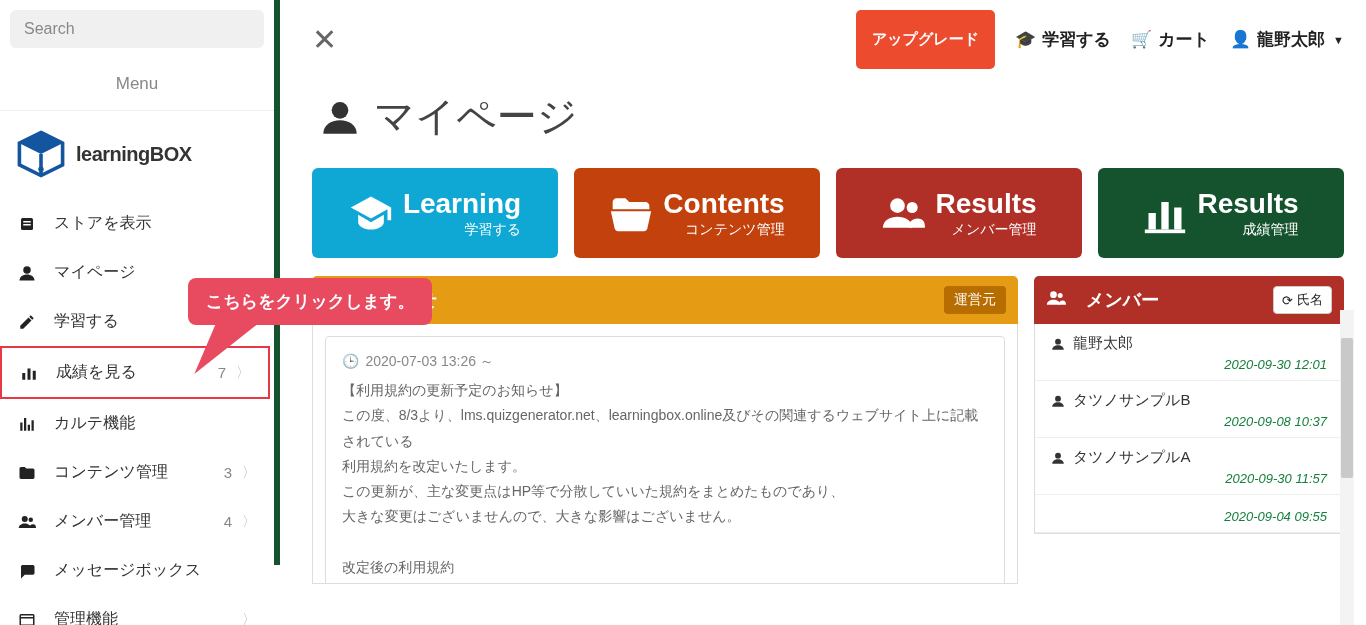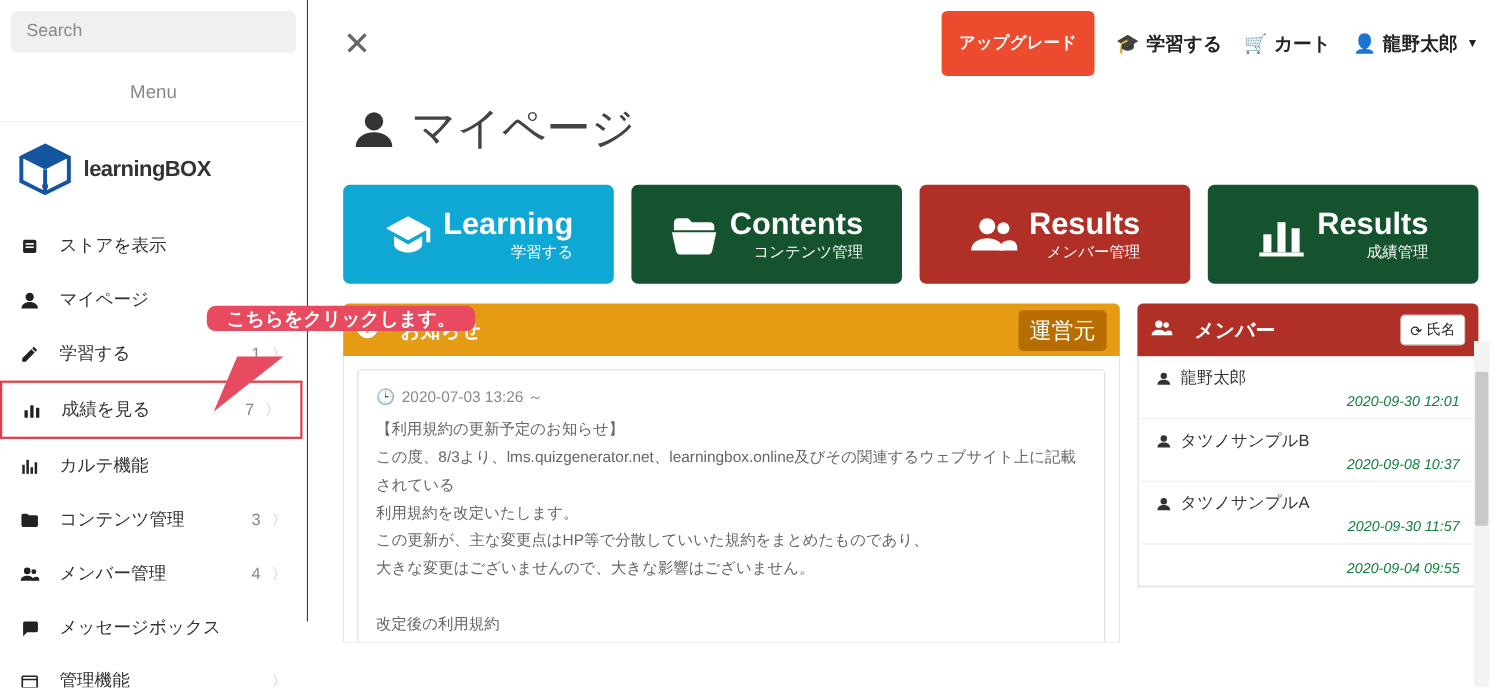--- a/index.html
+++ b/index.html
@@ -1,19 +1,19 @@
 <!DOCTYPE html>
 <html><head>
 <meta charset="utf-8">
 <style>
 * { margin: 0; padding: 0; box-sizing: border-box; }
 body { font-family: "Hiragino Kaku Gothic Pro", "Meiryo", sans-serif; background: #fff; color: #333; overflow: hidden; width: 1366px; height: 625px; position: relative; }
 
 
-.sidebar { position: absolute; left: 0; top: 0; width: 280px; height: 565px; background: #fff; border-right: 1px solid #14532d; }
+.sidebar { position: absolute; left: 0; top: 0; width: 280px; height: 565px; background: #fff; border-right: 6px solid #14532d; }
 .search-box { margin: 10px; padding: 10px 14px; background: #f0f0f0; border-radius: 6px; color: #888; font-size: 16px; }
 .menu-label { text-align: center; padding: 16px 0; color: #888; font-size: 17px; border-bottom: 1px solid #eee; }
 .logo-row { display: flex; align-items: center; padding: 16px 14px 18px 14px; gap: 8px; }
 .logo-mark { width: 54px; height: 54px; }
 .logo-text { font-size: 20px; font-weight: 700; letter-spacing: -0.5px; }
 .logo-text .box { font-weight: 800; }
 .nav-item { display: flex; align-items: center; padding: 14px 18px; font-size: 16px; color: #333; cursor: pointer; }
 .nav-icon { width: 22px; text-align: center; margin-right: 14px; color: #222; }
 .nav-label { flex: 1; }
 .nav-count { color: #888; font-size: 15px; margin-right: 10px; }
@@ -29,49 +29,49 @@
 .top-link { display: flex; align-items: center; gap: 6px; font-size: 17px; font-weight: 700; color: #222; cursor: pointer; }
 .dropdown-caret { font-size: 11px; margin-left: 2px; }
 
 .page-title-row { display: flex; align-items: center; gap: 14px; padding: 10px 30px 24px 30px; }
 .page-title-icon { font-size: 36px; }
 .page-title-text { font-size: 40px; font-weight: 500; color: #444; }
 
 .cards { display: flex; gap: 16px; padding: 0 22px 18px 22px; }
 .card { flex: 1; height: 90px; border-radius: 6px; display: flex; align-items: center; justify-content: center; color: #fff; gap: 10px; position: relative; }
 .card-blue { background: #0fa7d4; }
-.card-green { background: #14532d; align-items: center; }
+.card-green { background: #c2410c; align-items: center; }
 .card-red { background: #b03027; }
 .card-darkblue { background: #14532d; }
 .card-icon { font-size: 38px; }
 .card-texts { display: flex; flex-direction: column; align-items: flex-start; line-height: 1.1; }
 .card-title { font-size: 28px; font-weight: 600; }
 .card-sub { font-size: 14px; align-self: flex-end; margin-top: 2px; }
 
 .lower { display: flex; gap: 16px; padding: 0 22px; }
 .panel-news { flex: 1; }
 .panel-members { width: 310px; }
 .panel-head { display: flex; align-items: center; justify-content: space-between; color: #fff; height: 48px; border-radius: 5px 5px 0 0; padding: 0 12px; }
 .panel-head.orange { background: #e59b14; }
 .panel-head.red { background: #b03027; }
 .panel-head-left { display: flex; gap: 20px; font-size: 18px; font-weight: 700; }
-.badge-src { background: #b86d00; border-radius: 4px; padding: 5px 10px; font-size: 20px; }
+.badge-src { background: #b86d00; border-radius: 4px; padding: 5px 10px; font-size: 14px; }
 .btn-name { background: #fff; color: #222; border: 1px solid #ccc; border-radius: 4px; padding: 4px 8px; font-size: 13px; display: flex; align-items: center; gap: 4px; cursor: pointer; }
 .panel-body { border: 1px solid #ddd; border-top: none; padding: 12px; background: #fff; max-height: 260px; overflow-y: auto; }
 .panel-body.no-pad { padding: 0; }
 
 .news-item { border: 1px solid #ddd; border-radius: 4px; padding: 12px 16px; line-height: 1.8; color: #666; font-size: 14px; }
 .news-time { display: flex; align-items: center; gap: 6px; color: #888; margin-bottom: 4px; }
 
 .member-row { display: flex; flex-direction: column; padding: 10px 16px 8px 16px; border-bottom: 1px solid #eee; }
 .member-name-line { display: flex; align-items: center; gap: 8px; font-size: 15px; color: #333; }
 .member-time { font-size: 13px; color: #15803d; font-style: italic; text-align: right; margin-top: 4px; }
 
 
-.callout { position: absolute; left: 188px; top: 278px; background: #e84a5f; color: #fff; font-size: 17px; font-weight: 600; padding: 0 18px; border-radius: 8px; z-index: 50; white-space: nowrap; }
+.callout { position: absolute; left: 188px; top: 278px; background: #e84a5f; color: #fff; font-size: 17px; font-weight: 600; padding: 12px 18px; border-radius: 8px; z-index: 50; white-space: nowrap; }
 .callout-arrow { position: absolute; left: 204px; top: 324px; width: 0; height: 0; border-left: 2px solid transparent; border-right: 40px solid transparent; border-top: 50px solid #e84a5f; transform: skewX(-25deg); z-index: 49; }
 
 .scrollbar-fake { position: absolute; right: 12px; top: 310px; bottom: 0; width: 14px; background: #f3f3f3; }
 .scrollbar-thumb { position: absolute; top: 28px; width: 12px; left: 1px; height: 140px; background: #c9c9c9; border-radius: 2px; }
 
 svg { display: block; }
 </style>
 </head>
 <body>
 

